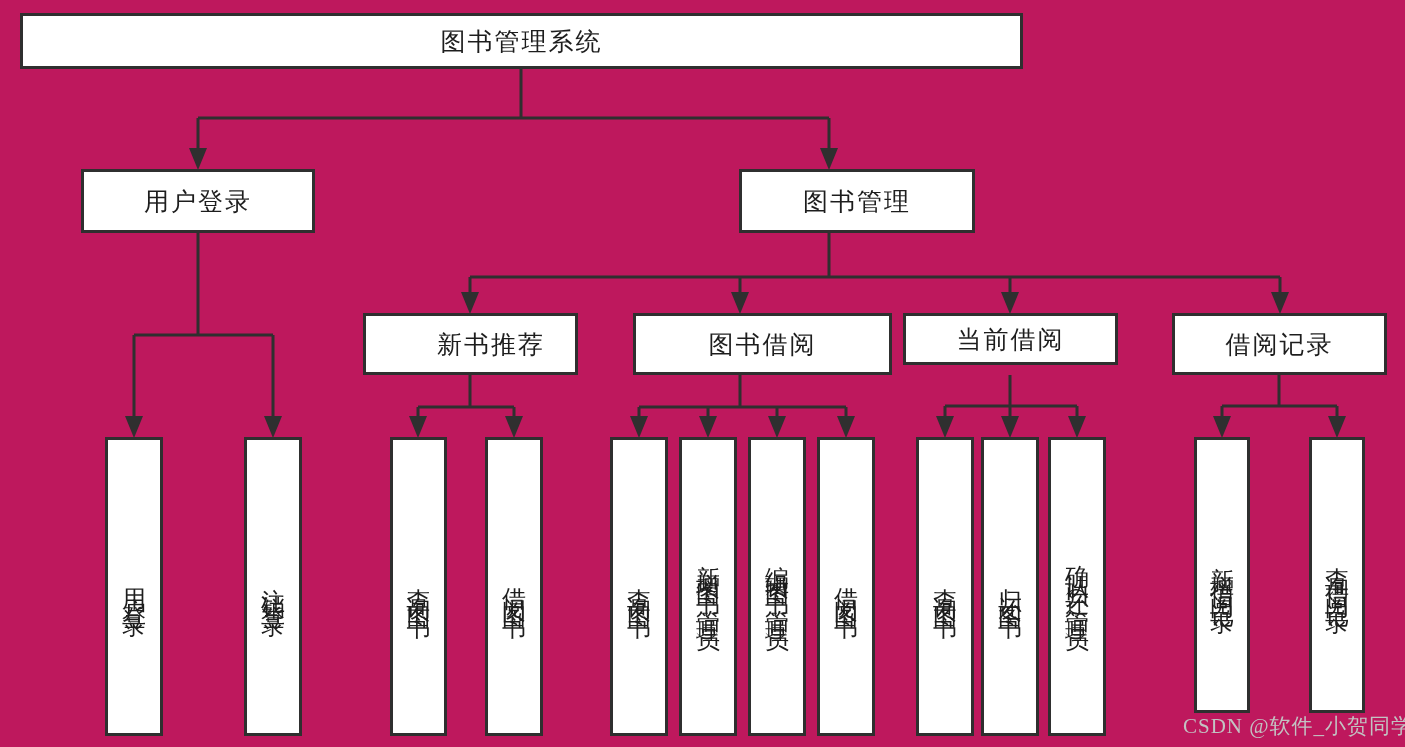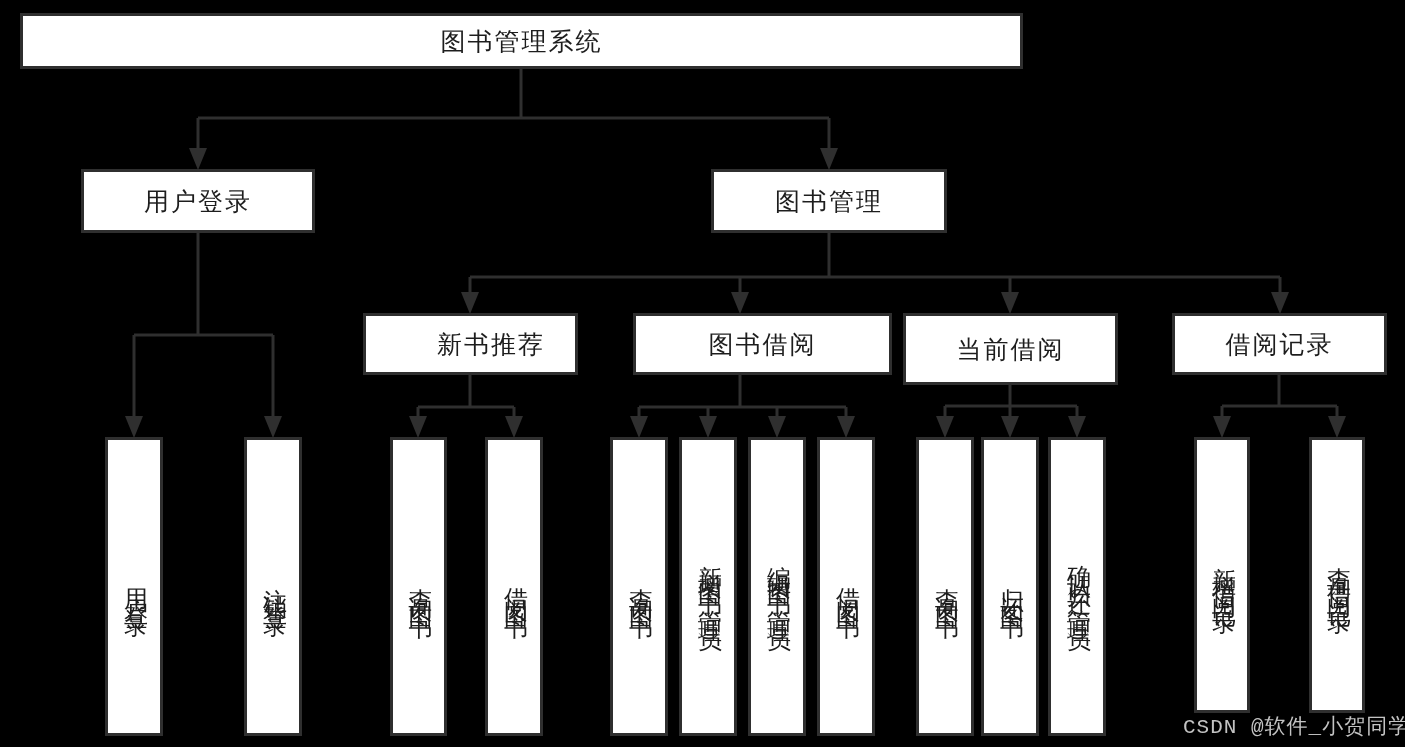--- a/index.html
+++ b/index.html
@@ -1,21 +1,21 @@
 <!DOCTYPE html>
 <html><head>
 <meta charset="utf-8">
 <style>
   html, body { margin: 0; padding: 0; background: #ffffff; }
   #canvas {
     position: relative;
     width: 1405px;
     height: 747px;
-    background: #000000;
-    font-family: Liberation Mono, monospace;
+    background: #be185d;
+    font-family: Liberation Serif, serif;
     overflow: hidden;
   }
   #connectors {
     position: absolute;
     left: 0; top: 0;
     width: 1405px; height: 747px;
     pointer-events: none;
   }
   .box {
     position: absolute;
@@ -104,31 +104,31 @@
     </g>
   </svg>
 
   <div class="box" style="left:20px; top:13px; width:1003px; height:56px;">
     <span>图书管理系统</span>
   </div>
 
   <div class="box" style="left:81px; top:169px; width:234px; height:64px;">
     <span>用户登录</span>
   </div>
-  <div class="box" style="left:711px; top:169px; width:236px; height:64px;">
+  <div class="box" style="left:739px; top:169px; width:236px; height:64px;">
     <span>图书管理</span>
   </div>
 
   <div class="box" style="left:363px; top:313px; width:215px; height:62px;padding-left:41px;">
     <span>新书推荐</span>
   </div>
   <div class="box" style="left:633px; top:313px; width:259px; height:62px;">
     <span>图书借阅</span>
   </div>
-  <div class="box" style="left:903px; top:313px; width:215px; height:72px;">
+  <div class="box" style="left:903px; top:313px; width:215px; height:52px;">
     <span>当前借阅</span>
   </div>
   <div class="box" style="left:1172px; top:313px; width:215px; height:62px;">
     <span>借阅记录</span>
   </div>
 
   <div class="box leaf" style="left:105px; top:437px; width:58px; height:299px;">
     <span class="vtext">用户登录</span>
   </div>
   <div class="box leaf" style="left:244px; top:437px; width:58px; height:299px;">

